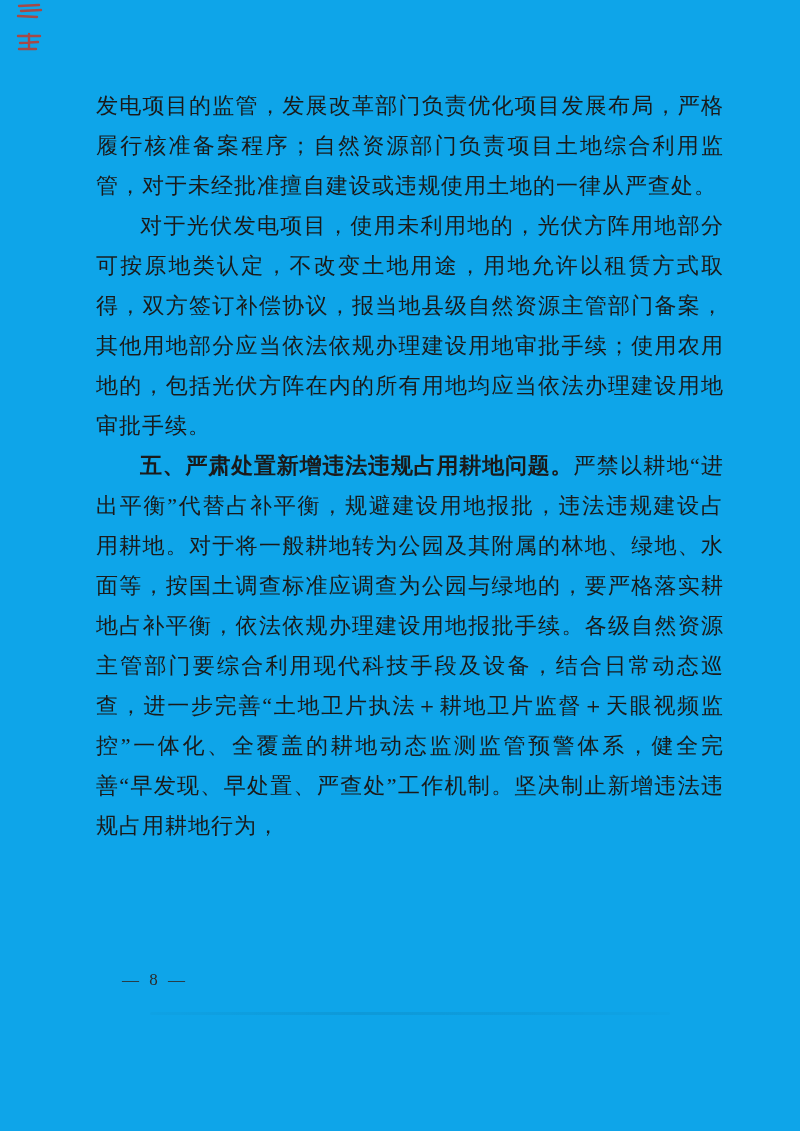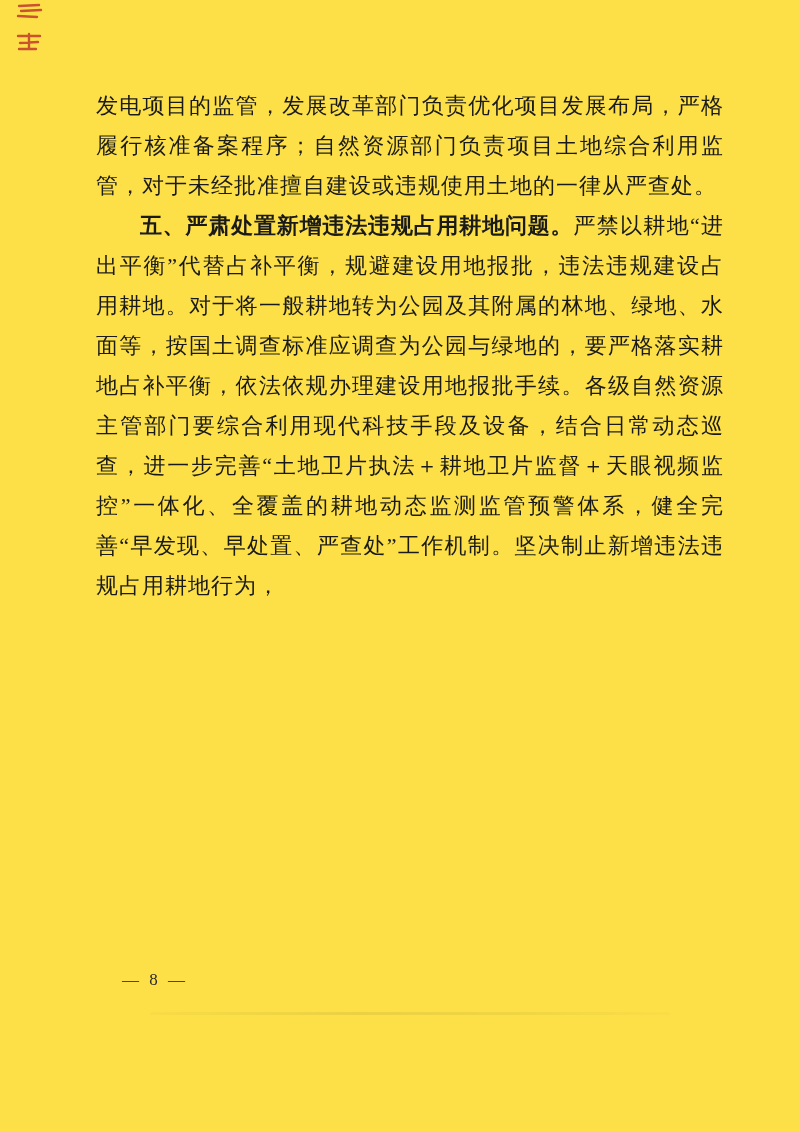--- a/index.html
+++ b/index.html
@@ -1,21 +1,21 @@
 <!DOCTYPE html>
 <html><head>
 <meta charset="utf-8">
 <style>
   html, body { margin: 0; padding: 0; background: #e8e8e8; }
   .page {
     position: relative;
     width: 800px;
     height: 1131px;
     margin: 0 auto;
-    background: #fde047;
+    background: #0ea5e9;
     overflow: hidden;
     font-family: "Liberation Serif", "DejaVu Serif", serif;
     color: #1a1a1a;
   }
   .text-block {
     position: absolute;
     left: 96px;
     top: 86px;
     width: 628px;
     font-size: 22px;
@@ -77,20 +77,23 @@
         <path d="M2 4 L24 4 M13 2 L13 16 M4 11 L22 10 M3 17 L20 17" stroke="#c03a2b" stroke-width="2.4" fill="none" stroke-linecap="round"></path>
       </svg>
     </span>
   </div>
 
   <div class="text-block">
     <p class="para no-indent">
       <span>发电项目的监管，发展改革部门负责优化项目发展布局，严格履行核准备案程序；自然资源部门负责项目土地综合利用监管，对于未经批准擅自建设或违规使用土地的一律从严查处。</span>
     </p>
     <p class="para">
+      <span>对于光伏发电项目，使用未利用地的，光伏方阵用地部分可按原地类认定，不改变土地用途，用地允许以租赁方式取得，双方签订补偿协议，报当地县级自然资源主管部门备案，其他用地部分应当依法依规办理建设用地审批手续；使用农用地的，包括光伏方阵在内的所有用地均应当依法办理建设用地审批手续。</span>
+    </p>
+    <p class="para">
       <span class="bold-lead">五、严肃处置新增违法违规占用耕地问题。</span><span>严禁以耕地“进出平衡”代替占补平衡，规避建设用地报批，违法违规建设占用耕地。对于将一般耕地转为公园及其附属的林地、绿地、水面等，按国土调查标准应调查为公园与绿地的，要严格落实耕地占补平衡，依法依规办理建设用地报批手续。各级自然资源主管部门要综合利用现代科技手段及设备，结合日常动态巡查，进一步完善“土地卫片执法＋耕地卫片监督＋天眼视频监控”一体化、全覆盖的耕地动态监测监管预警体系，健全完善“早发现、早处置、严查处”工作机制。坚决制止新增违法违规占用耕地行为，</span>
     </p>
   </div>
 
   <div class="footer">— 8 —</div>
 
   <div class="scan-artifact"></div>
 
 </div>
 

